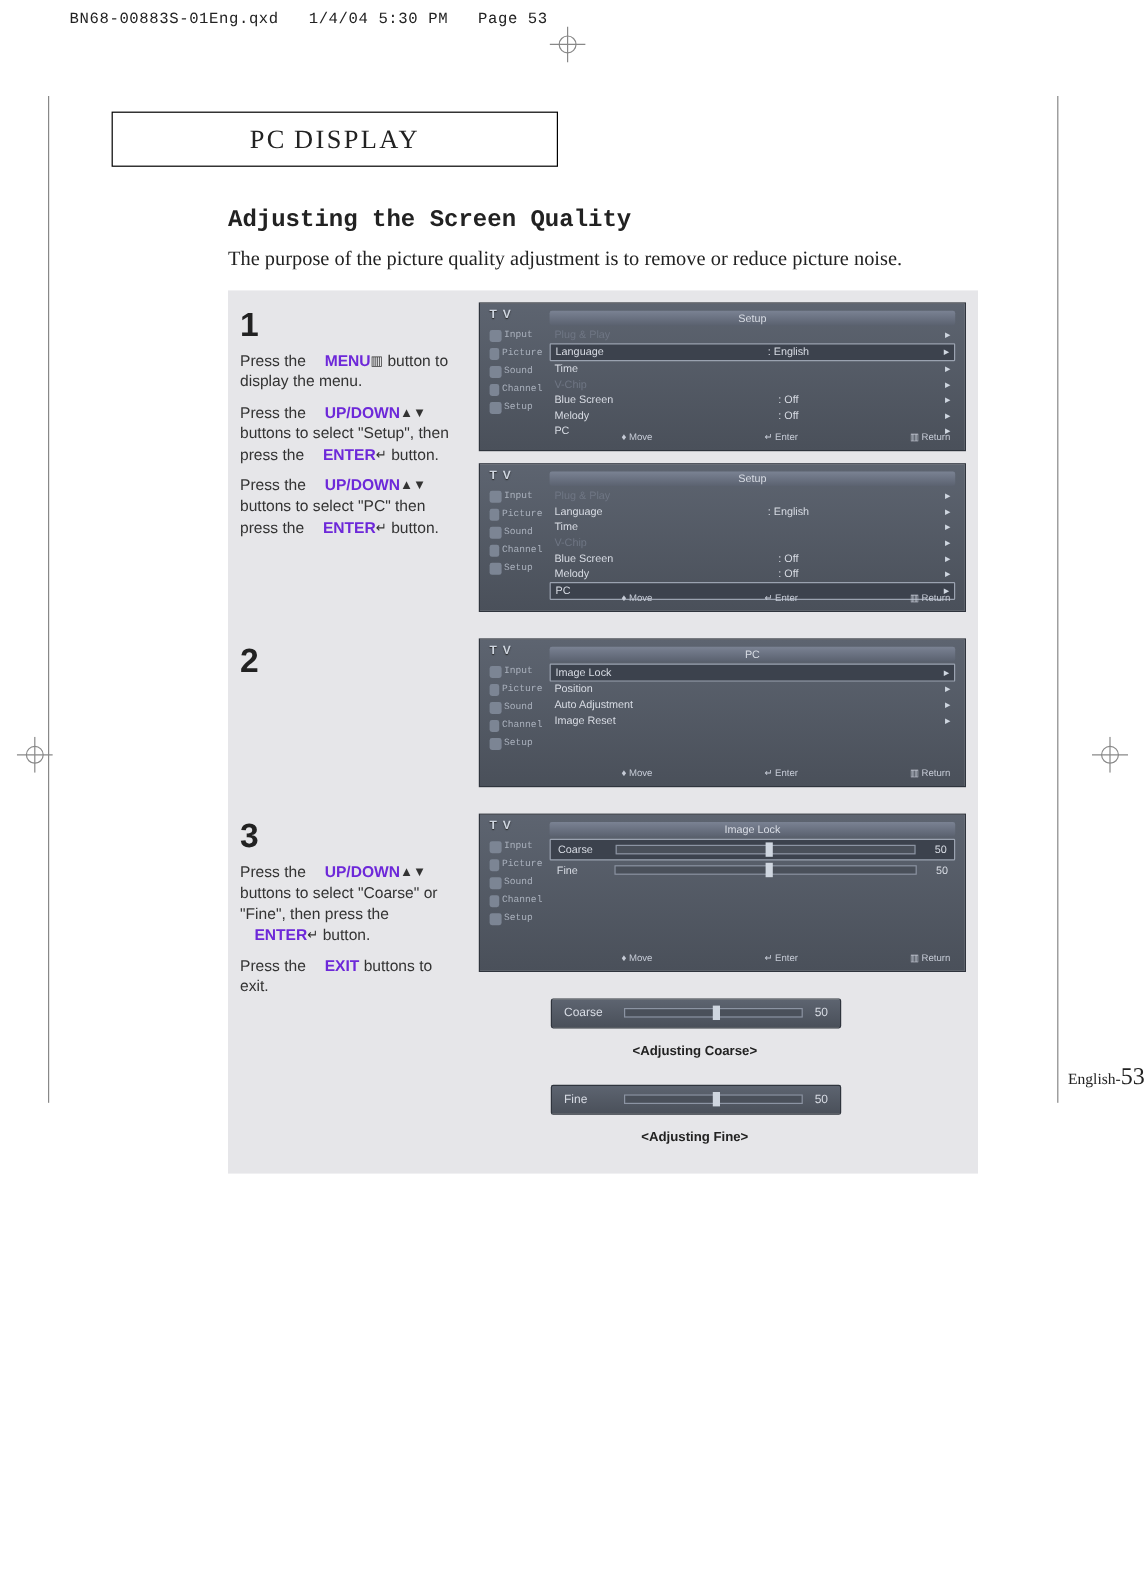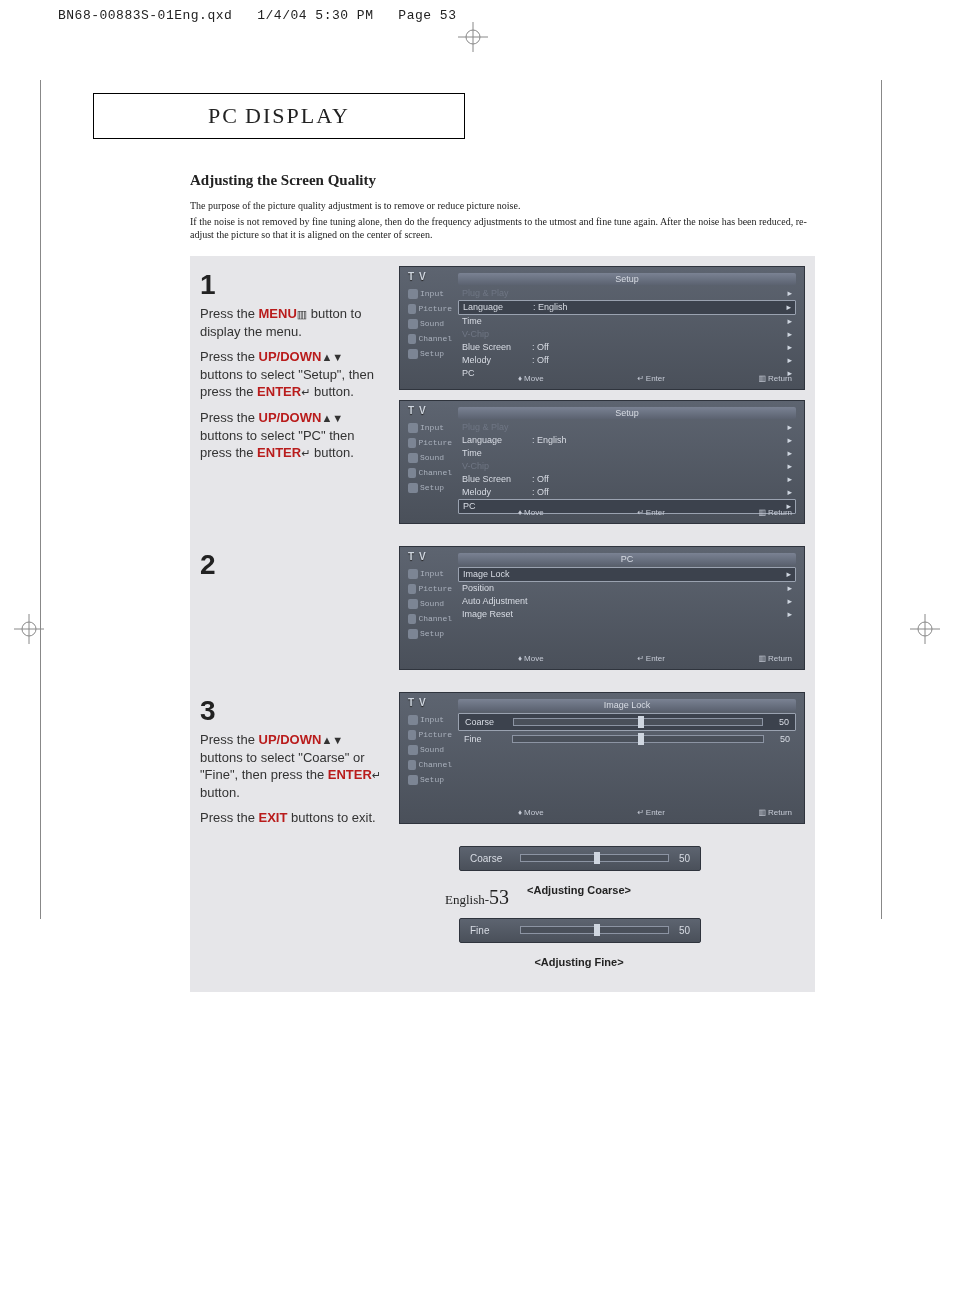--- a/index.html
+++ b/index.html
@@ -47,28 +47,28 @@
   .chapter-box .pc { font-size:22px; font-variant: small-caps; }
   .chapter-box .disp { font-size:22px; font-variant: small-caps; margin-left:6px; }
 
   .content {
     position:absolute;
     top: 172px;
     left: 190px;
     width: 625px;
   }
   .sect-title {
-    font-family: Liberation Serif, serif;
+    font-family: Liberation Mono, monospace;
     font-weight:bold;
-    font-size: 15px;
+    font-size: 20px;
     margin-bottom: 10px;
   }
   .intro p {
     margin: 2px 0;
-    font-size: 10px;
+    font-size: 17px;
     line-height: 1.35;
   }
   .pcline {
     font-size:14px;
     font-weight:bold;
     margin-top:10px;
   }
 
   .steps {
     margin-top:14px;
@@ -88,21 +88,21 @@
     line-height:1.35;
     color:#333;
   }
   .bignum {
     font-family: Arial, Helvetica, sans-serif;
     font-size: 28px;
     font-weight:bold;
     color:#222;
     margin-bottom:2px;
   }
-  .step-text b { color:#b91c1c; }
+  .step-text b { color:#6d28d9;margin-left:12px; }
   .step-text p { margin:0 0 8px 0; }
   .step-screens { flex:1; display:flex; flex-direction:column; gap:10px; }
 
   .tv {
     background: linear-gradient(#5d6470,#4a505a);
     border:1px solid #2f343d;
     border-radius:0;
     font-family: Arial, sans-serif;
     font-size:9px;
     color:#d8dce4;
@@ -135,21 +135,21 @@
   }
   .paneltitle {
     position:absolute; top:-14px; left:0; right:0;
     background:linear-gradient(#7a8293,#5b6270);
     text-align:center; font-size:9px; padding:1px 0;
     border-radius:2px;
   }
   .row { display:flex; align-items:center; height:13px; padding:0 4px; }
   .row.sel { background:#3c424d; border:1px solid #9aa2b0; border-radius:1px; }
   .row .k { flex:0 0 70px; }
-  .row .v { flex:1; }
+  .row .v { flex:1;text-align:center; }
   .row .arr { width:10px; text-align:right; color:#cfd6e0; }
   .dim { color:#6f7684; }
   .footer {
     position:absolute; bottom:2px; left:60px; right:4px;
     display:flex; justify-content:space-between;
     font-size:8px; color:#c6cbd6;
   }
   .footer span { display:flex; align-items:center; gap:2px; }
 
   .slider-row {
@@ -185,21 +185,21 @@
     margin-left:60px;
     width:240px;
   }
 
   .glyph { font-family: Arial, sans-serif; font-size:11px; vertical-align:middle; }
 
   .pagenum {
     position:absolute;
     bottom: 90px;
     left: 0; right:0;
-    text-align:center;
+    text-align:right;
     font-size:15px;
   }
   .pagenum .lang { font-size:13px; }
   .pagenum .num { font-size:20px; }
 
   .trim-v { position:absolute; top:80px; bottom:80px; width:0; border-left:1px solid #888; }
   .trim-v.l { left:40px; }
   .trim-v.r { right:72px; }
 </style>
 </head>
@@ -245,21 +245,20 @@
 
   <div class="chapter-box">
     <span class="pc">PC</span>
     <span class="disp">DISPLAY</span>
   </div>
 
   <div class="content">
     <div class="sect-title">Adjusting the Screen Quality</div>
     <div class="intro">
       <p>The purpose of the picture quality adjustment is to remove or reduce picture noise.</p>
-      <p>If the noise is not removed by fine tuning alone, then do the frequency adjustments to the utmost and fine tune again. After the noise has been reduced, re-adjust the picture so that it is aligned on the center of screen.</p>
     </div>
 
     <div class="steps">
 
       <div class="step">
         <div class="step-text">
           <div class="bignum">1</div>
           <p>
             <span>Press the </span><b>MENU</b><span class="glyph">▥</span><span> button to display the menu.</span>
           </p>

